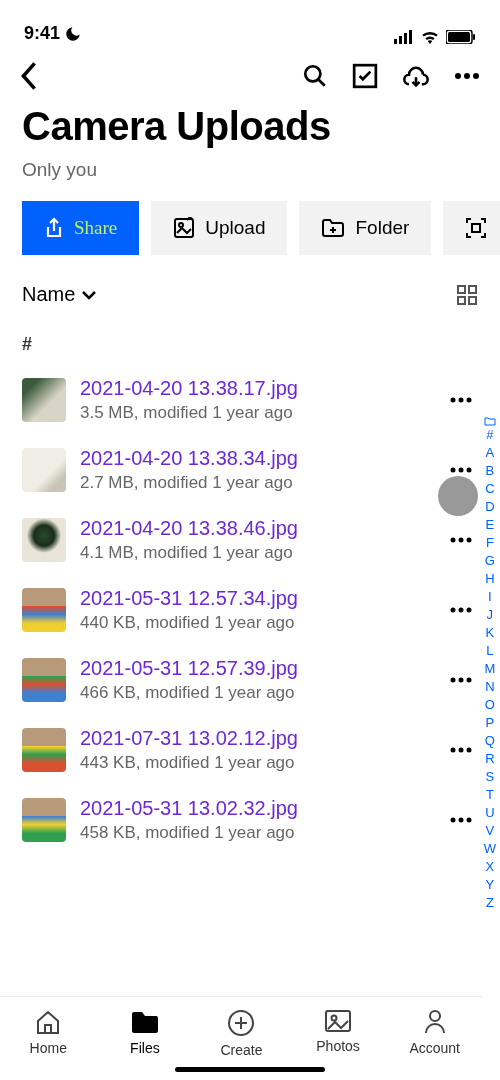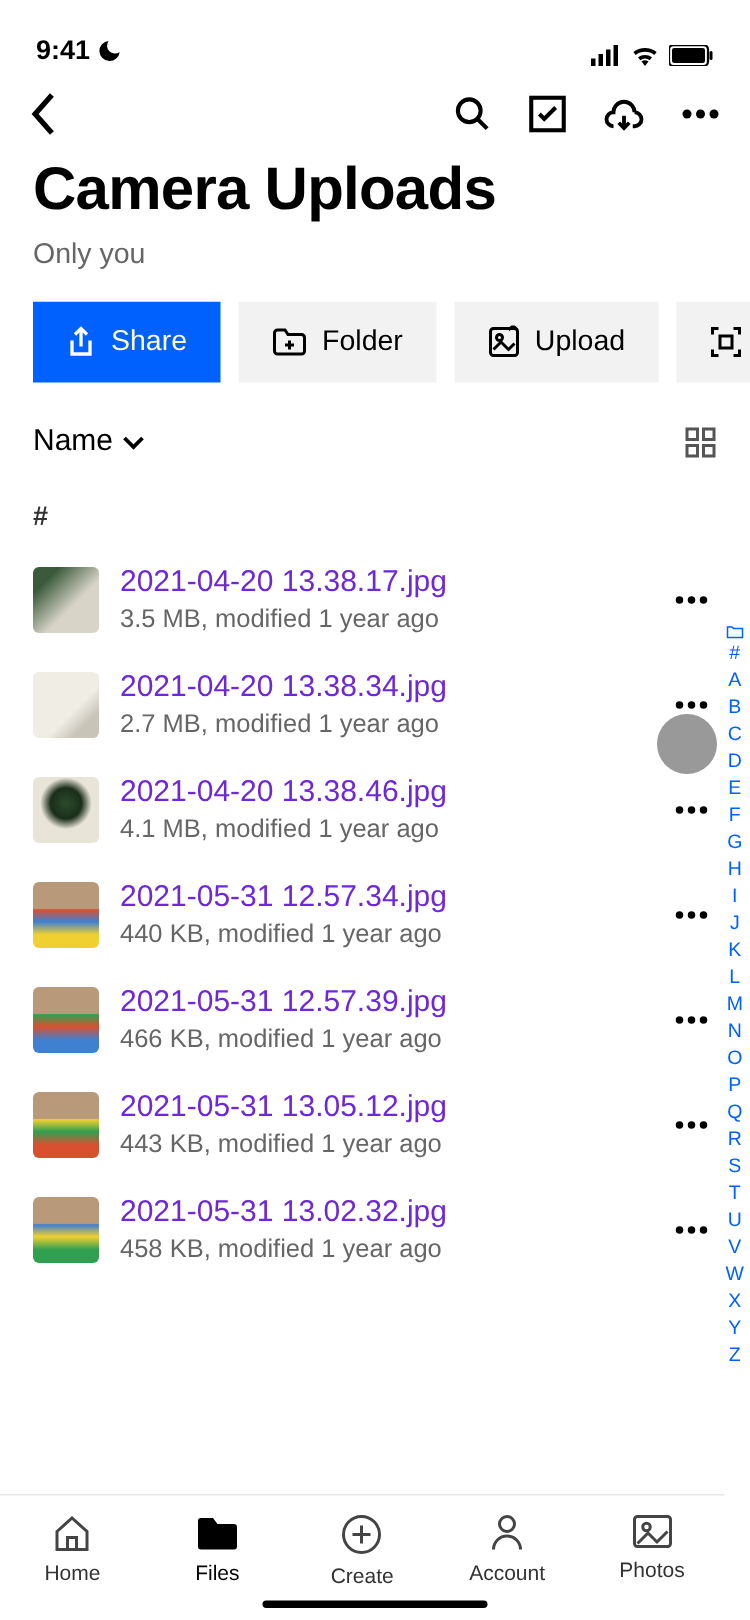--- a/index.html
+++ b/index.html
@@ -11,21 +11,21 @@
     
     .nav-bar { display: flex; align-items: center; justify-content: space-between; padding: 8px 20px 14px; }
     .nav-right { display: flex; align-items: center; gap: 24px; }
     
     .title-section { padding: 0 22px 20px; }
     .page-title { font-size: 40px; font-weight: 700; letter-spacing: -0.5px; }
     .subtitle { font-size: 19px; color: #666; margin-top: 10px; }
     
     .action-row { display: flex; gap: 12px; padding: 0 22px 16px; overflow-x: hidden; }
     .action-btn { display: flex; align-items: center; gap: 10px; padding: 16px 22px; background: #f2f2f2; border: none; font-size: 19px; font-weight: 500; white-space: nowrap; }
-    .action-btn.primary { background: #0061ff; color: #fef9c3; }
+    .action-btn.primary { background: #0061ff; color: #bef264; font-family: Liberation Serif, serif; }
     .action-btn.primary svg { stroke: #fff; }
     
     .sort-row { display: flex; align-items: center; justify-content: space-between; padding: 12px 22px 18px; }
     .sort-label { display: flex; align-items: center; gap: 6px; font-size: 20px; font-weight: 400; }
     
     .section-header { padding: 10px 22px; font-size: 18px; font-weight: 700; color: #333; }
     
     .file-list { }
     .file-row { display: flex; align-items: center; padding: 12px 22px; gap: 14px; position: relative; }
     .file-thumb { width: 44px; height: 44px; border-radius: 4px; flex-shrink: 0; }
@@ -126,35 +126,35 @@
 <div class="action-row">
   <button class="action-btn primary">
     <svg width="20" height="22" viewBox="0 0 20 22" fill="none" stroke="#fff" stroke-width="2.2">
         <polyline points="6,6 10,2 14,6"></polyline>
         <line x1="10" y1="2" x2="10" y2="14"></line>
         <path d="M4 10v9h12v-9"></path>
       </svg>
     <span>Share</span>
   </button>
   <button class="action-btn">
-    <svg width="24" height="20" viewBox="0 0 24 20" fill="none" stroke="#000" stroke-width="2">
-        <path d="M2 4a2 2 0 0 1 2-2h5l2 3h9a2 2 0 0 1 2 2v9a2 2 0 0 1-2 2H4a2 2 0 0 1-2-2V4z"></path>
-        <line x1="12" y1="9" x2="12" y2="15"></line>
-        <line x1="9" y1="12" x2="15" y2="12"></line>
-      </svg>
-    <span>Folder</span>
-  </button>
-  <button class="action-btn">
     <svg width="22" height="22" viewBox="0 0 22 22" fill="none" stroke="#000" stroke-width="2">
         <rect x="2" y="2" width="18" height="18" rx="2"></rect>
         <circle cx="8" cy="8" r="2"></circle>
         <polyline points="4,16 9,11 14,16 18,12"></polyline>
         <polyline points="14,3 17,0 20,3" stroke-width="1.8"></polyline>
       </svg>
     <span>Upload</span>
+  </button>
+  <button class="action-btn">
+    <svg width="24" height="20" viewBox="0 0 24 20" fill="none" stroke="#000" stroke-width="2">
+        <path d="M2 4a2 2 0 0 1 2-2h5l2 3h9a2 2 0 0 1 2 2v9a2 2 0 0 1-2 2H4a2 2 0 0 1-2-2V4z"></path>
+        <line x1="12" y1="9" x2="12" y2="15"></line>
+        <line x1="9" y1="12" x2="15" y2="12"></line>
+      </svg>
+    <span>Folder</span>
   </button>
   <button class="action-btn">
     <svg width="22" height="22" viewBox="0 0 22 22" fill="none" stroke="#000" stroke-width="2">
         <path d="M2 6V2h4M20 6V2h-4M2 16v4h4M20 16v4h-4"></path>
         <rect x="7" y="7" width="8" height="8"></rect>
       </svg>
 
   </button>
 </div>
 
@@ -244,21 +244,21 @@
       <svg width="22" height="6" viewBox="0 0 22 6" fill="#000">
           <circle cx="3" cy="3" r="2.5"></circle>
           <circle cx="11" cy="3" r="2.5"></circle>
           <circle cx="19" cy="3" r="2.5"></circle>
         </svg>
     </div>
   </div>
   <div class="file-row">
     <div class="file-thumb thumb-cube3"></div>
     <div class="file-info">
-      <div class="file-name">2021-05-31 13.05.12.jpg</div>
+      <div class="file-name">2021-07-31 13.02.12.jpg</div>
       <div class="file-meta">443 KB, modified 1 year ago</div>
     </div>
     <div class="file-more">
       <svg width="22" height="6" viewBox="0 0 22 6" fill="#000">
           <circle cx="3" cy="3" r="2.5"></circle>
           <circle cx="11" cy="3" r="2.5"></circle>
           <circle cx="19" cy="3" r="2.5"></circle>
         </svg>
     </div>
   </div>
@@ -328,29 +328,29 @@
   </div>
   <div class="tab-item">
     <svg width="28" height="28" viewBox="0 0 28 28" fill="none" stroke="#444" stroke-width="2">
         <circle cx="14" cy="14" r="12"></circle>
         <line x1="14" y1="8" x2="14" y2="20"></line>
         <line x1="8" y1="14" x2="20" y2="14"></line>
       </svg>
     <span>Create</span>
   </div>
   <div class="tab-item">
-    <svg width="24" height="26" viewBox="0 0 24 26" fill="none" stroke="#444" stroke-width="2">
-        <circle cx="12" cy="7" r="5"></circle>
-        <path d="M3 24c0-5 4-9 9-9s9 4 9 9"></path>
-      </svg>
-    <span>Account</span>
-  </div>
-  <div class="tab-item">
     <svg width="28" height="24" viewBox="0 0 28 24" fill="none" stroke="#444" stroke-width="2">
         <rect x="2" y="2" width="24" height="20" rx="2"></rect>
         <circle cx="10" cy="9" r="2.5"></circle>
         <polyline points="4,20 11,13 17,19 24,12"></polyline>
       </svg>
     <span>Photos</span>
   </div>
+  <div class="tab-item">
+    <svg width="24" height="26" viewBox="0 0 24 26" fill="none" stroke="#444" stroke-width="2">
+        <circle cx="12" cy="7" r="5"></circle>
+        <path d="M3 24c0-5 4-9 9-9s9 4 9 9"></path>
+      </svg>
+    <span>Account</span>
+  </div>
 </div>
 
 <div class="home-indicator"></div>
 
 </body></html>

